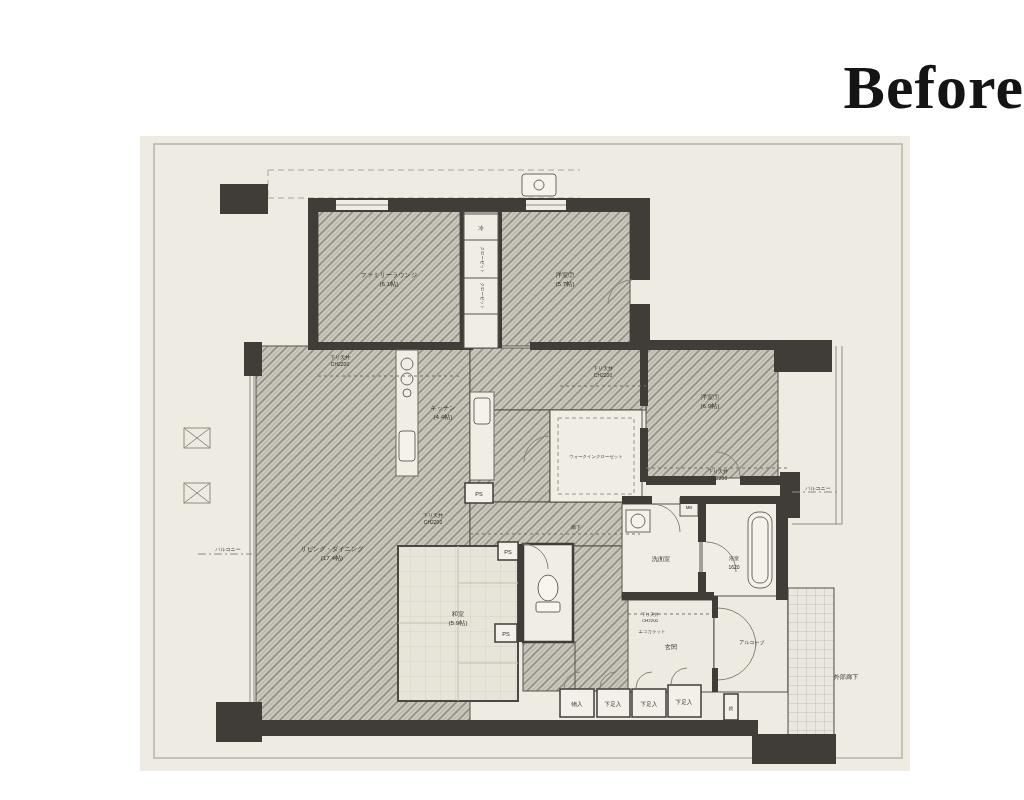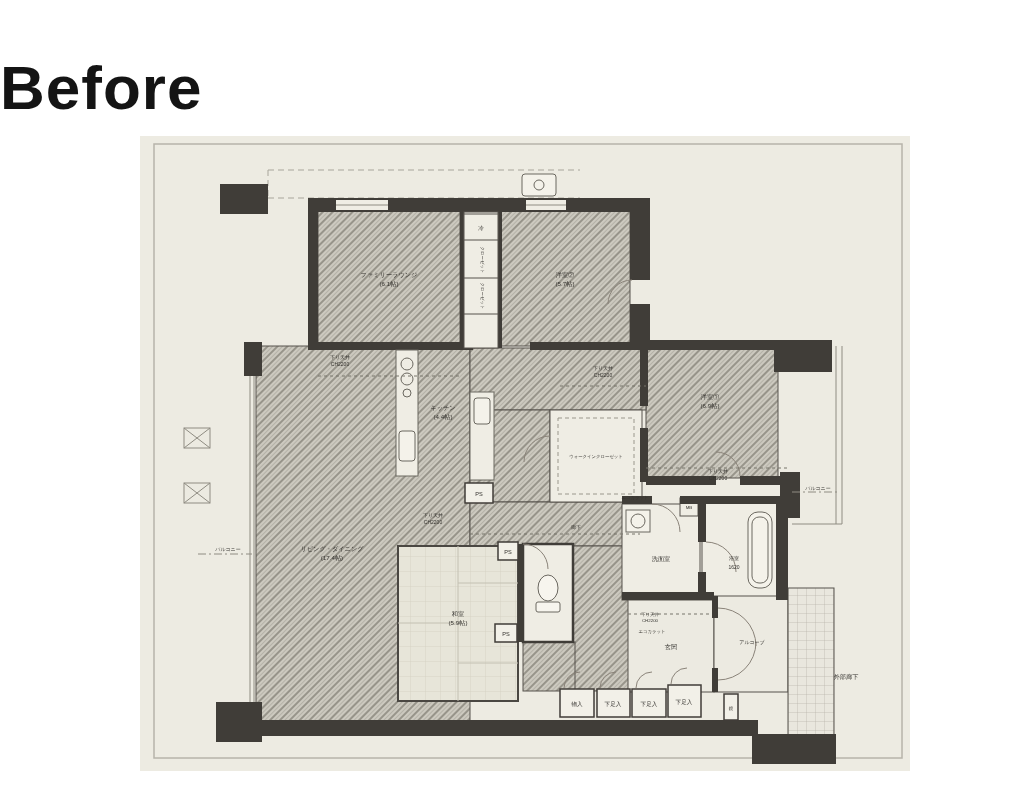--- a/index.html
+++ b/index.html
@@ -1,19 +1,19 @@
 <!DOCTYPE html>
 <html><head>
 <meta charset="utf-8">
 <style>
   html,body{margin:0;padding:0;background:#ffffff;}
   .stage{position:relative;width:1024px;height:800px;background:#ffffff;overflow:hidden;
          font-family:"Liberation Sans",sans-serif;}
-  .title{position:absolute;top:52px;left:0;width:1024px;text-align:left;
-         font-size:62px;font-weight:bold;color:#141414;letter-spacing:1px;}
+  .title{position:absolute;top:52px;left:0;width:1024px;text-align:right;
+         font-size:62px;font-weight:bold;color:#141414;letter-spacing:1px;font-family:Liberation Serif, serif;}
   .plan{position:absolute;left:140px;top:136px;}
   svg text{font-family:"Liberation Sans",sans-serif;fill:#35332f;}
   .rm-s{font-size:6.2px;}
   .tiny{font-size:5px;}
   .xtiny{font-size:4.4px;}
   .boxlbl{font-size:5.6px;}
 </style>
 </head>
 <body>
 <div class="stage">

